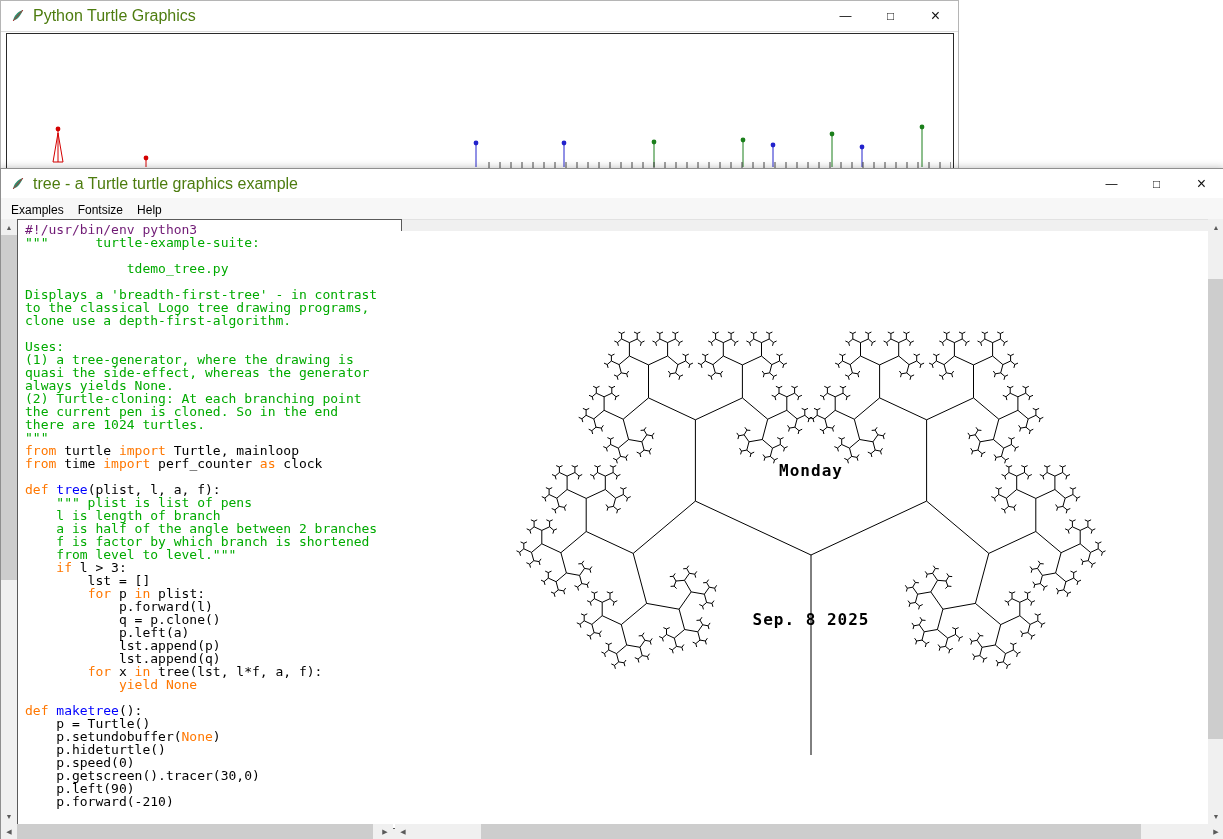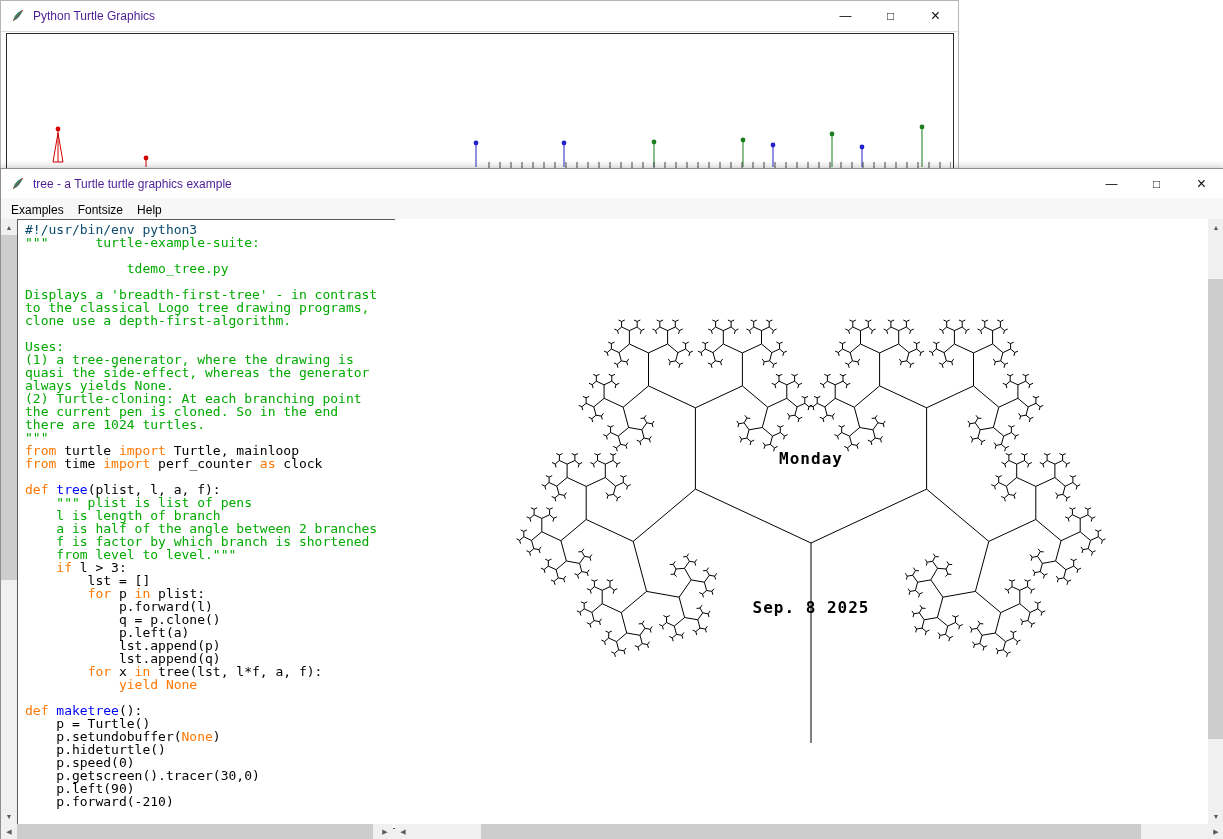--- a/index.html
+++ b/index.html
@@ -6,38 +6,38 @@
   body{width:1223px;height:839px;position:relative;overflow:hidden;background:#ffffff;
        font-family:"Liberation Sans",sans-serif;-webkit-font-smoothing:antialiased}
   .win{position:absolute;background:#fff}
   #back-window{left:0;top:0;width:957px;height:839px;border:1px solid #b5b5b5}
   #front-window{left:0;top:168px;width:1223px;height:671px;background:#f0f0f0;
                 border:1px solid #8f8f8f;box-shadow:0 0 8px rgba(0,0,0,.28)}
   .titlebar{height:30px;background:#fff;display:flex;align-items:center;position:relative}
   #back-window .titlebar{border-bottom:1px solid #dcdcdc}
   #front-window .titlebar{height:29px}
   .app-icon{width:16px;height:16px;margin:0 7px 0 9px;flex:none}
-  .title-text{font-size:12px;color:#4c1d95;white-space:nowrap}
+  .title-text{font-size:16px;color:#4d7c0f;white-space:nowrap}
   .caption-group{position:absolute;right:0;top:0;height:100%;display:flex}
   .caption-btn{width:45px;height:100%;display:flex;align-items:center;justify-content:center;
                color:#111;font-size:12px;cursor:default;user-select:none}
   .caption-btn.close-btn{font-size:16px}
   .menubar{height:21px;background:#f7f7f7;border-bottom:1px solid #e2e2e2;display:flex;
            align-items:flex-end;padding-left:3px}
   .menu-item{font-size:12px;padding:2px 7px;color:#000;cursor:default}
   
   #back-canvas{position:absolute;left:5px;top:32px;width:946px;height:790px;
                border:1px solid #2a2a2a;background:#fff}
   
   .code-area{position:absolute;left:16px;top:50px;width:376px;height:605px;background:#fff;
              border:1px solid #5a5a5a;overflow:hidden;padding:3px 0 0 7px;
              font-family:"DejaVu Sans Mono",monospace;font-size:13px;line-height:13px}
   .code-line{height:13px;white-space:pre}
-  .tk-c{color:#0c4a6e}.tk-k{color:#ff7700}.tk-s{color:#00aa00}.tk-d{color:#0000ff}.tk-p{color:#000}
-  .canvas-area{position:absolute;left:394px;top:50px;width:813px;height:605px;background:#fff}
+  .tk-c{color:#701a75}.tk-k{color:#ff7700}.tk-s{color:#00aa00}.tk-d{color:#0000ff}.tk-p{color:#000}
+  .canvas-area{position:absolute;left:394px;top:62px;width:813px;height:605px;background:#fff}
   .canvas-label{font-family:"DejaVu Sans Mono",monospace;font-weight:bold;font-size:16px;
                 letter-spacing:1px;fill:#000}
   
   .scrollbar{position:absolute;background:#f0f0f0}
   #text-vscroll{left:0;top:50px;width:16px;height:605px}
   #text-hscroll{left:0;top:655px;width:392px;height:16px}
   #canvas-vscroll{left:1207px;top:50px;width:16px;height:605px}
   #canvas-hscroll{left:394px;top:655px;width:829px;height:16px}
   .sb-arrow{position:absolute;width:16px;height:16px;display:flex;align-items:center;
             justify-content:center;font-size:7px;color:#5a5a5a;user-select:none}

